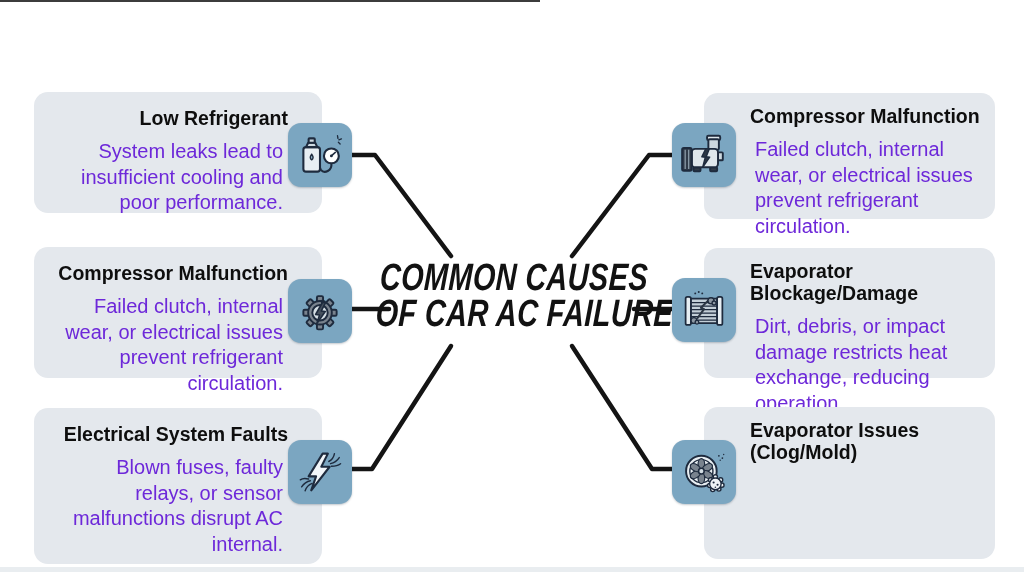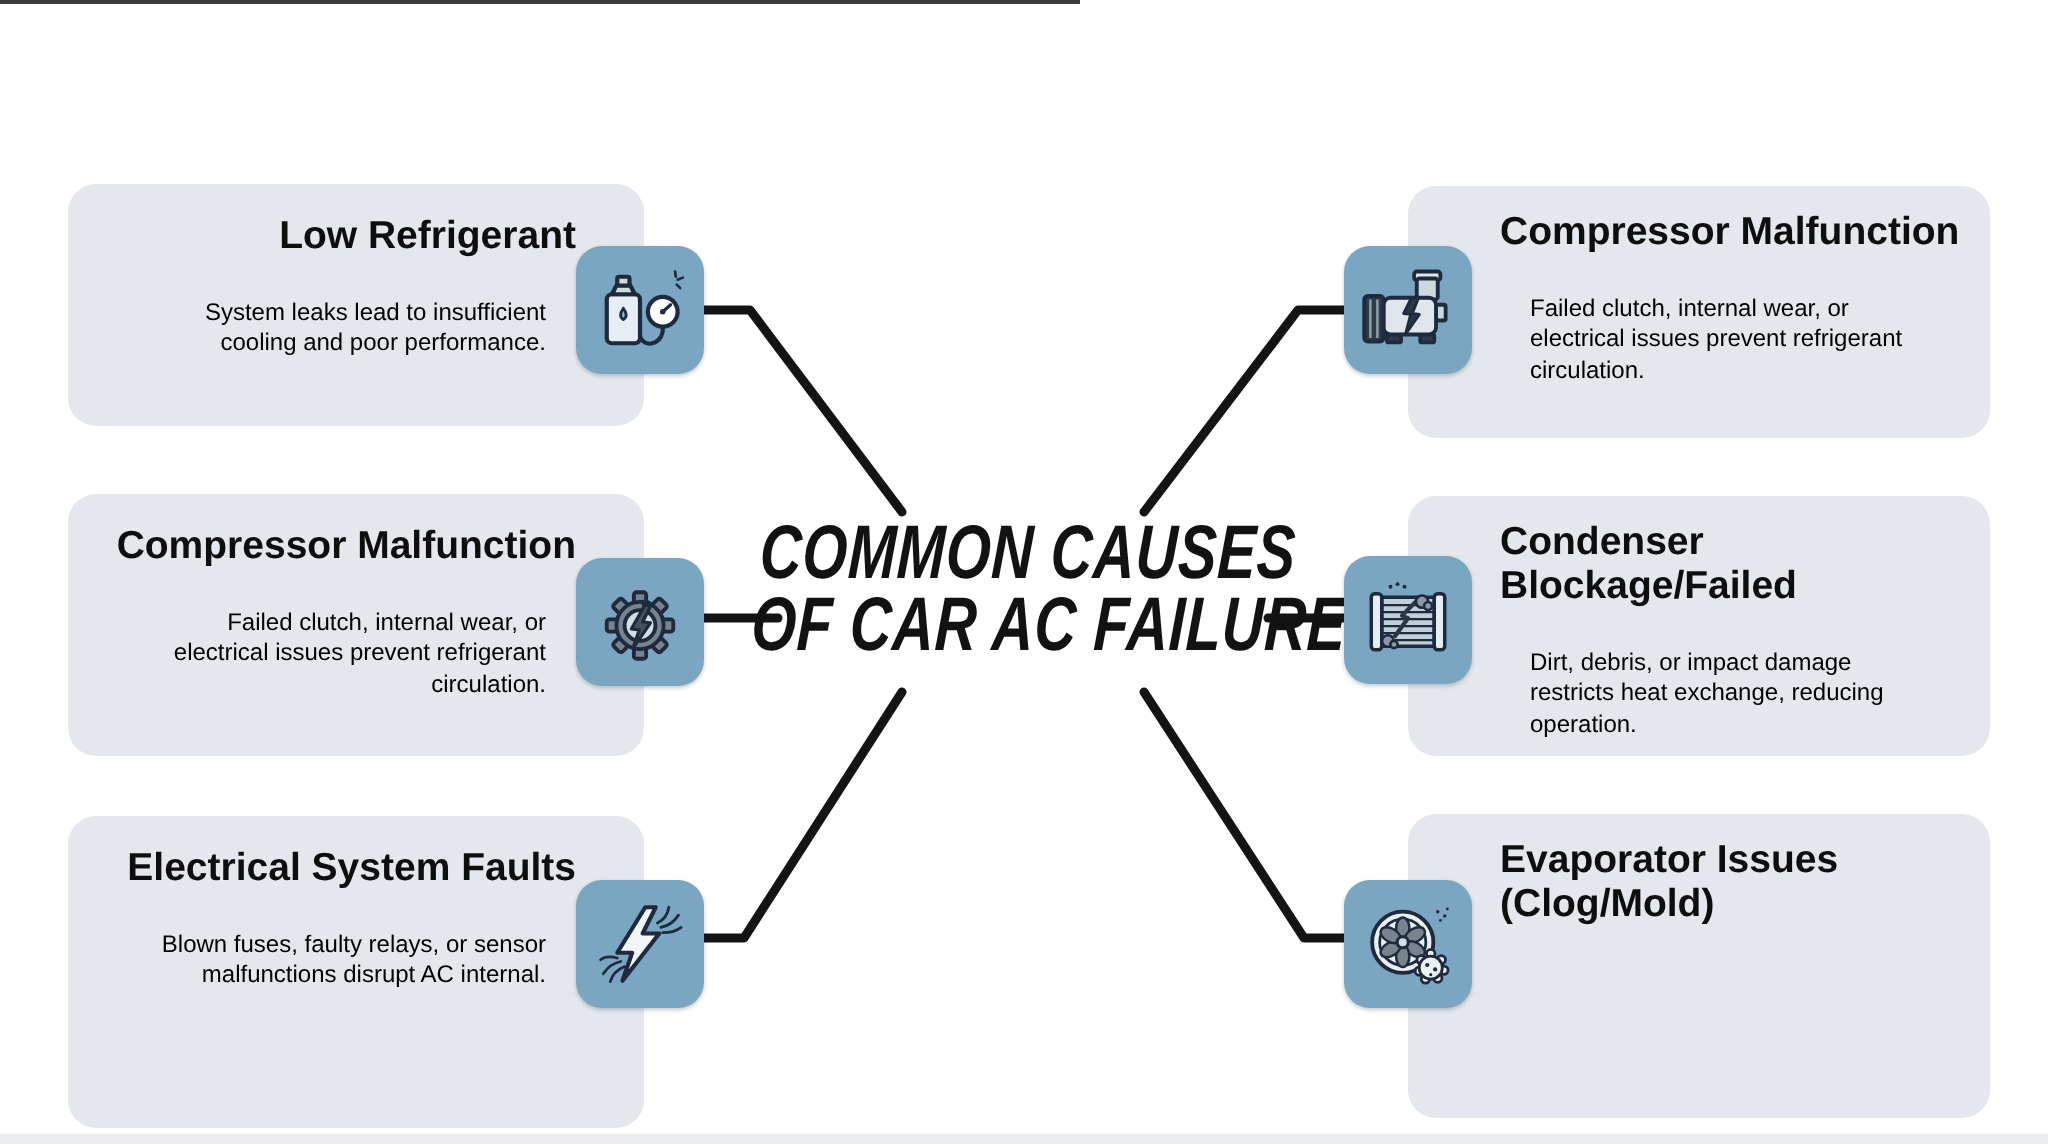--- a/index.html
+++ b/index.html
@@ -11,21 +11,21 @@
   .edge-bottom{position:absolute;left:0;top:567px;width:1024px;height:5px;background:#e9edf0;}
   .connectors{position:absolute;left:0;top:0;width:1024px;height:572px;pointer-events:none;}
 
   .card{
     position:absolute; background:#e4e8ed; border-radius:14px; box-sizing:border-box;
     display:flex; flex-direction:column; justify-content:flex-start;
   }
   .card.left-side{ text-align:right; padding:15px 34px 10px 18px; }
   .card.right-side{ text-align:left; padding:12px 14px 10px 46px; }
   .card-heading{ font-size:19.5px; font-weight:bold; color:#0e0e0e; line-height:1.13; margin:0 0 5px 0; }
-  .card-body{ font-size:12px; color:#000000; line-height:1.28; margin:15px; }
+  .card-body{ font-size:20px; color:#6d28d9; line-height:1.28; margin:5px; }
 
   #card-l1{left:34px; top:92px;  width:288px; height:121px;}
   #card-l2{left:34px; top:247px; width:288px; height:131px;}
   #card-l3{left:34px; top:408px; width:288px; height:156px;}
   #card-r1{left:704px; top:93px;  width:291px; height:126px;}
   #card-r2{left:704px; top:248px; width:291px; height:130px;}
   #card-r3{left:704px; top:407px; width:291px; height:152px;}
 
   .icon-tile{
     position:absolute; width:64px; height:64px; border-radius:13px; background:#7ba6c1;
@@ -84,21 +84,21 @@
   <div class="card left-side" id="card-l3">
     <h3 class="card-heading">Electrical System Faults</h3>
     <p class="card-body">Blown fuses, faulty relays, or sensor malfunctions disrupt AC internal.</p>
   </div>
 
   <div class="card right-side" id="card-r1">
     <h3 class="card-heading">Compressor Malfunction</h3>
     <p class="card-body">Failed clutch, internal wear, or electrical issues prevent refrigerant circulation.</p>
   </div>
   <div class="card right-side" id="card-r2">
-    <h3 class="card-heading">Condenser Blockage/Failed</h3>
+    <h3 class="card-heading">Evaporator Blockage/Damage</h3>
     <p class="card-body">Dirt, debris, or impact damage restricts heat exchange, reducing operation.</p>
   </div>
   <div class="card right-side" id="card-r3">
     <h3 class="card-heading">Evaporator Issues (Clog/Mold)</h3>
   </div>
 
   <div class="icon-tile" id="tile-l1">
     <svg viewBox="0 0 64 64">
       <g stroke="#1e2b3e" stroke-width="2.4" stroke-linecap="round" stroke-linejoin="round">
         <path d="M45 41.5 C46 50 37 54 33 49 C30 45 28 26 26 18" fill="none"></path>

